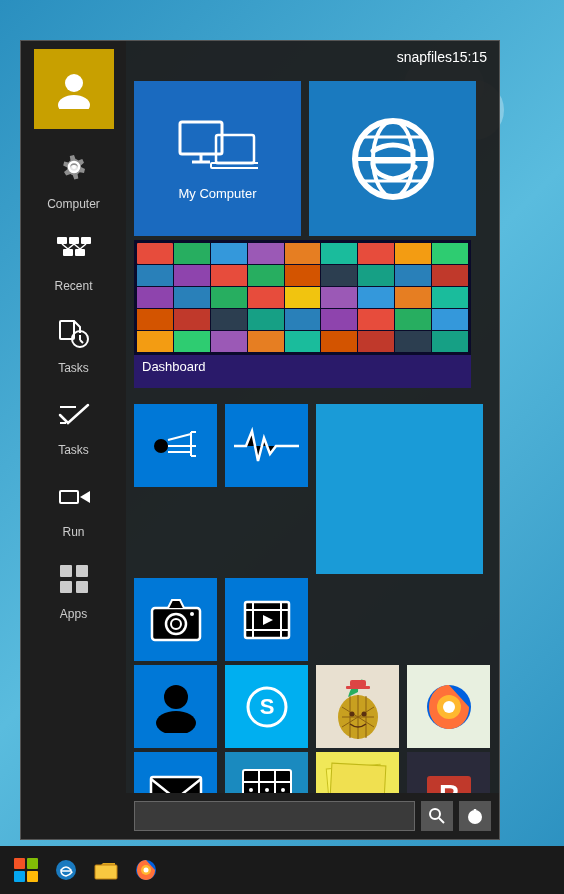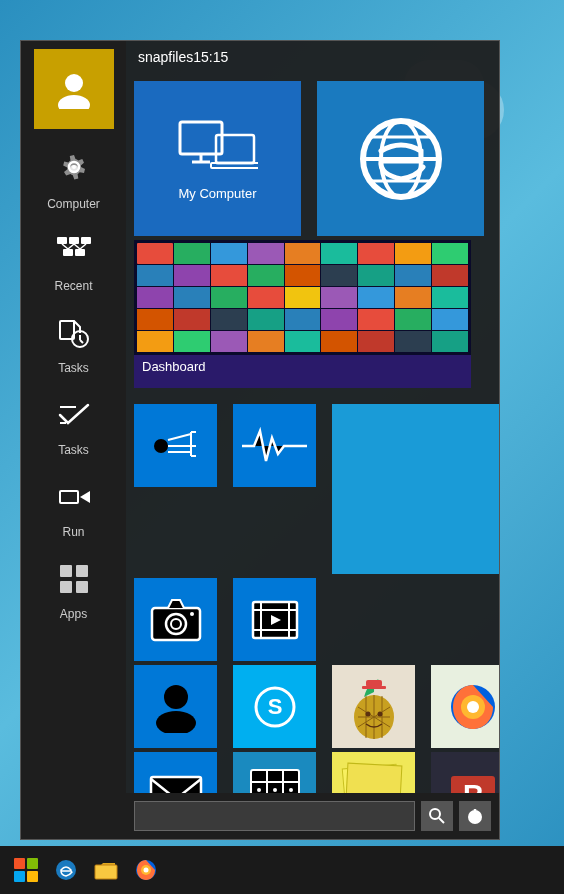--- a/index.html
+++ b/index.html
@@ -95,36 +95,36 @@
     
     .tiles-area {
       flex: 1;
       display: flex;
       flex-direction: column;
       overflow: hidden;
     }
 
     .menu-top-bar {
       display: flex;
-      justify-content: flex-start;
+      justify-content: flex-end;
       align-items: center;
       padding: 8px 12px;
       color: white;
       font-size: 14px;
     }
 
     .tiles-container {
       flex: 1;
       padding: 8px;
       overflow: hidden;
     }
 
     .tile-row {
       display: flex;
-      gap: 16px;
+      gap: 8px;
       margin-bottom: 4px;
     }
 
     .tile {
       display: flex;
       align-items: center;
       justify-content: center;
       cursor: pointer;
       position: relative;
       overflow: hidden;

